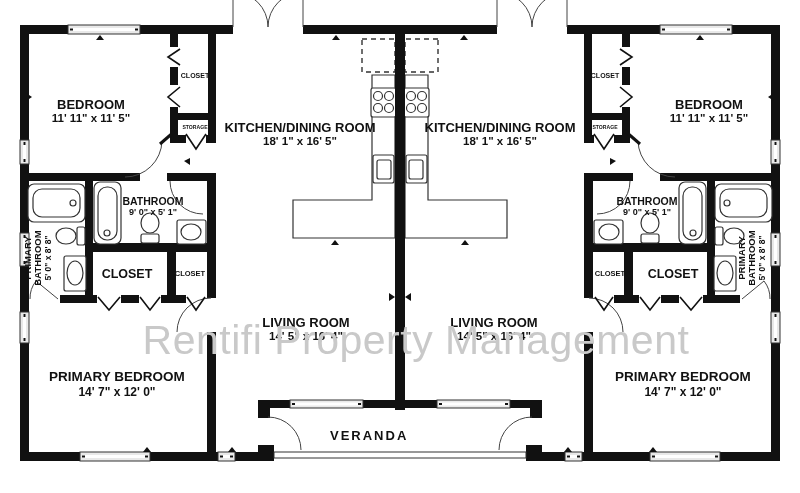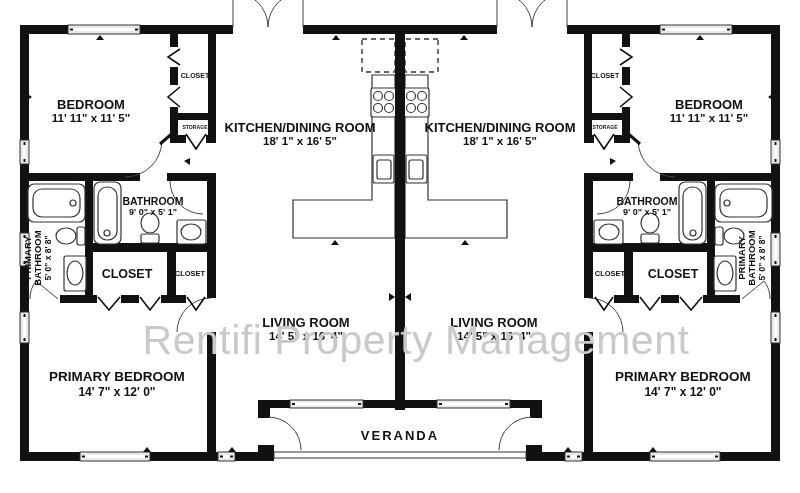--- a/index.html
+++ b/index.html
@@ -7,21 +7,21 @@
          font-family:"Liberation Sans","DejaVu Sans",sans-serif;}
   svg.plan{position:absolute;left:0;top:0;}
   .lbl{position:absolute;text-align:center;color:#111;line-height:1.18;z-index:5;}
   .lbl .nm{font-weight:bold;white-space:nowrap;}
   .lbl .dm{font-weight:bold;white-space:nowrap;}
   .rot{transform:rotate(-90deg);}
   .rot .nm{white-space:normal;line-height:1.05;}
   .watermark{position:absolute;left:16px;top:317px;width:800px;text-align:center;
              font-size:41px;letter-spacing:0.5px;font-weight:400;z-index:8;white-space:nowrap;}
   .title{position:absolute;text-align:center;font-weight:600;letter-spacing:1.5px;z-index:5;color:#111;}
-  .veranda{position:absolute;text-align:center;font-weight:bold;letter-spacing:2px;z-index:5;color:#111;}
+  .veranda{position:absolute;font-weight:bold;letter-spacing:2px;z-index:5;color:#111;}
 </style>
 </head>
 <body>
 
 <div class="stage">
 
   <svg class="plan" id="plan-svg" width="800" height="493" viewBox="0 0 800 493">
       <rect x="0" y="0" width="800" height="493" fill="#ffffff"></rect>
       <g>
         <rect x="20" y="25" width="213" height="9" fill="#111111"></rect>

